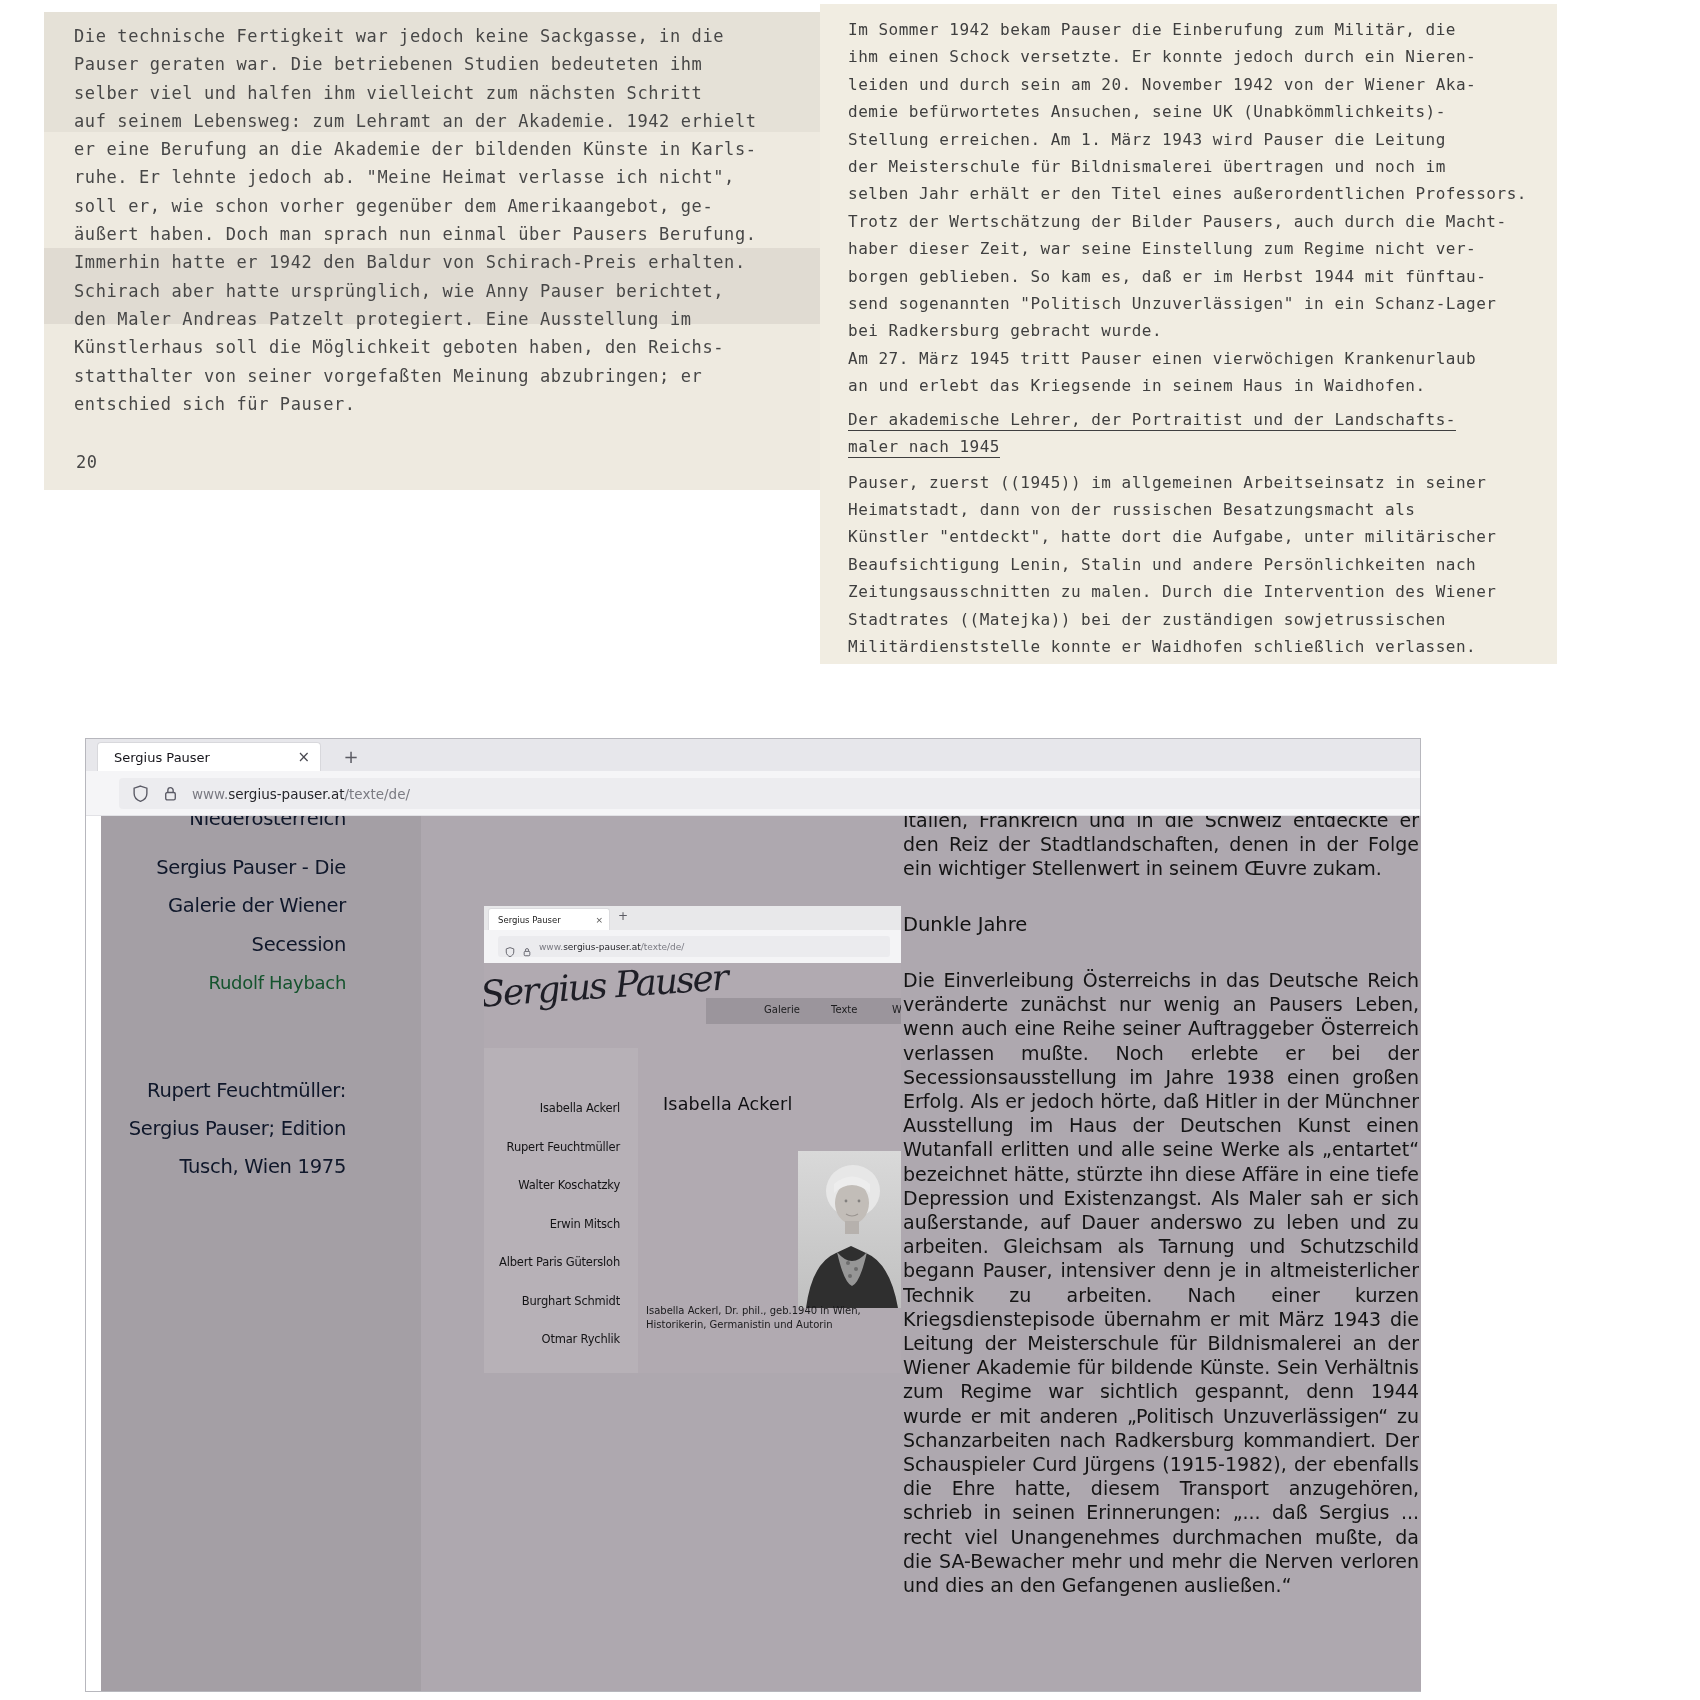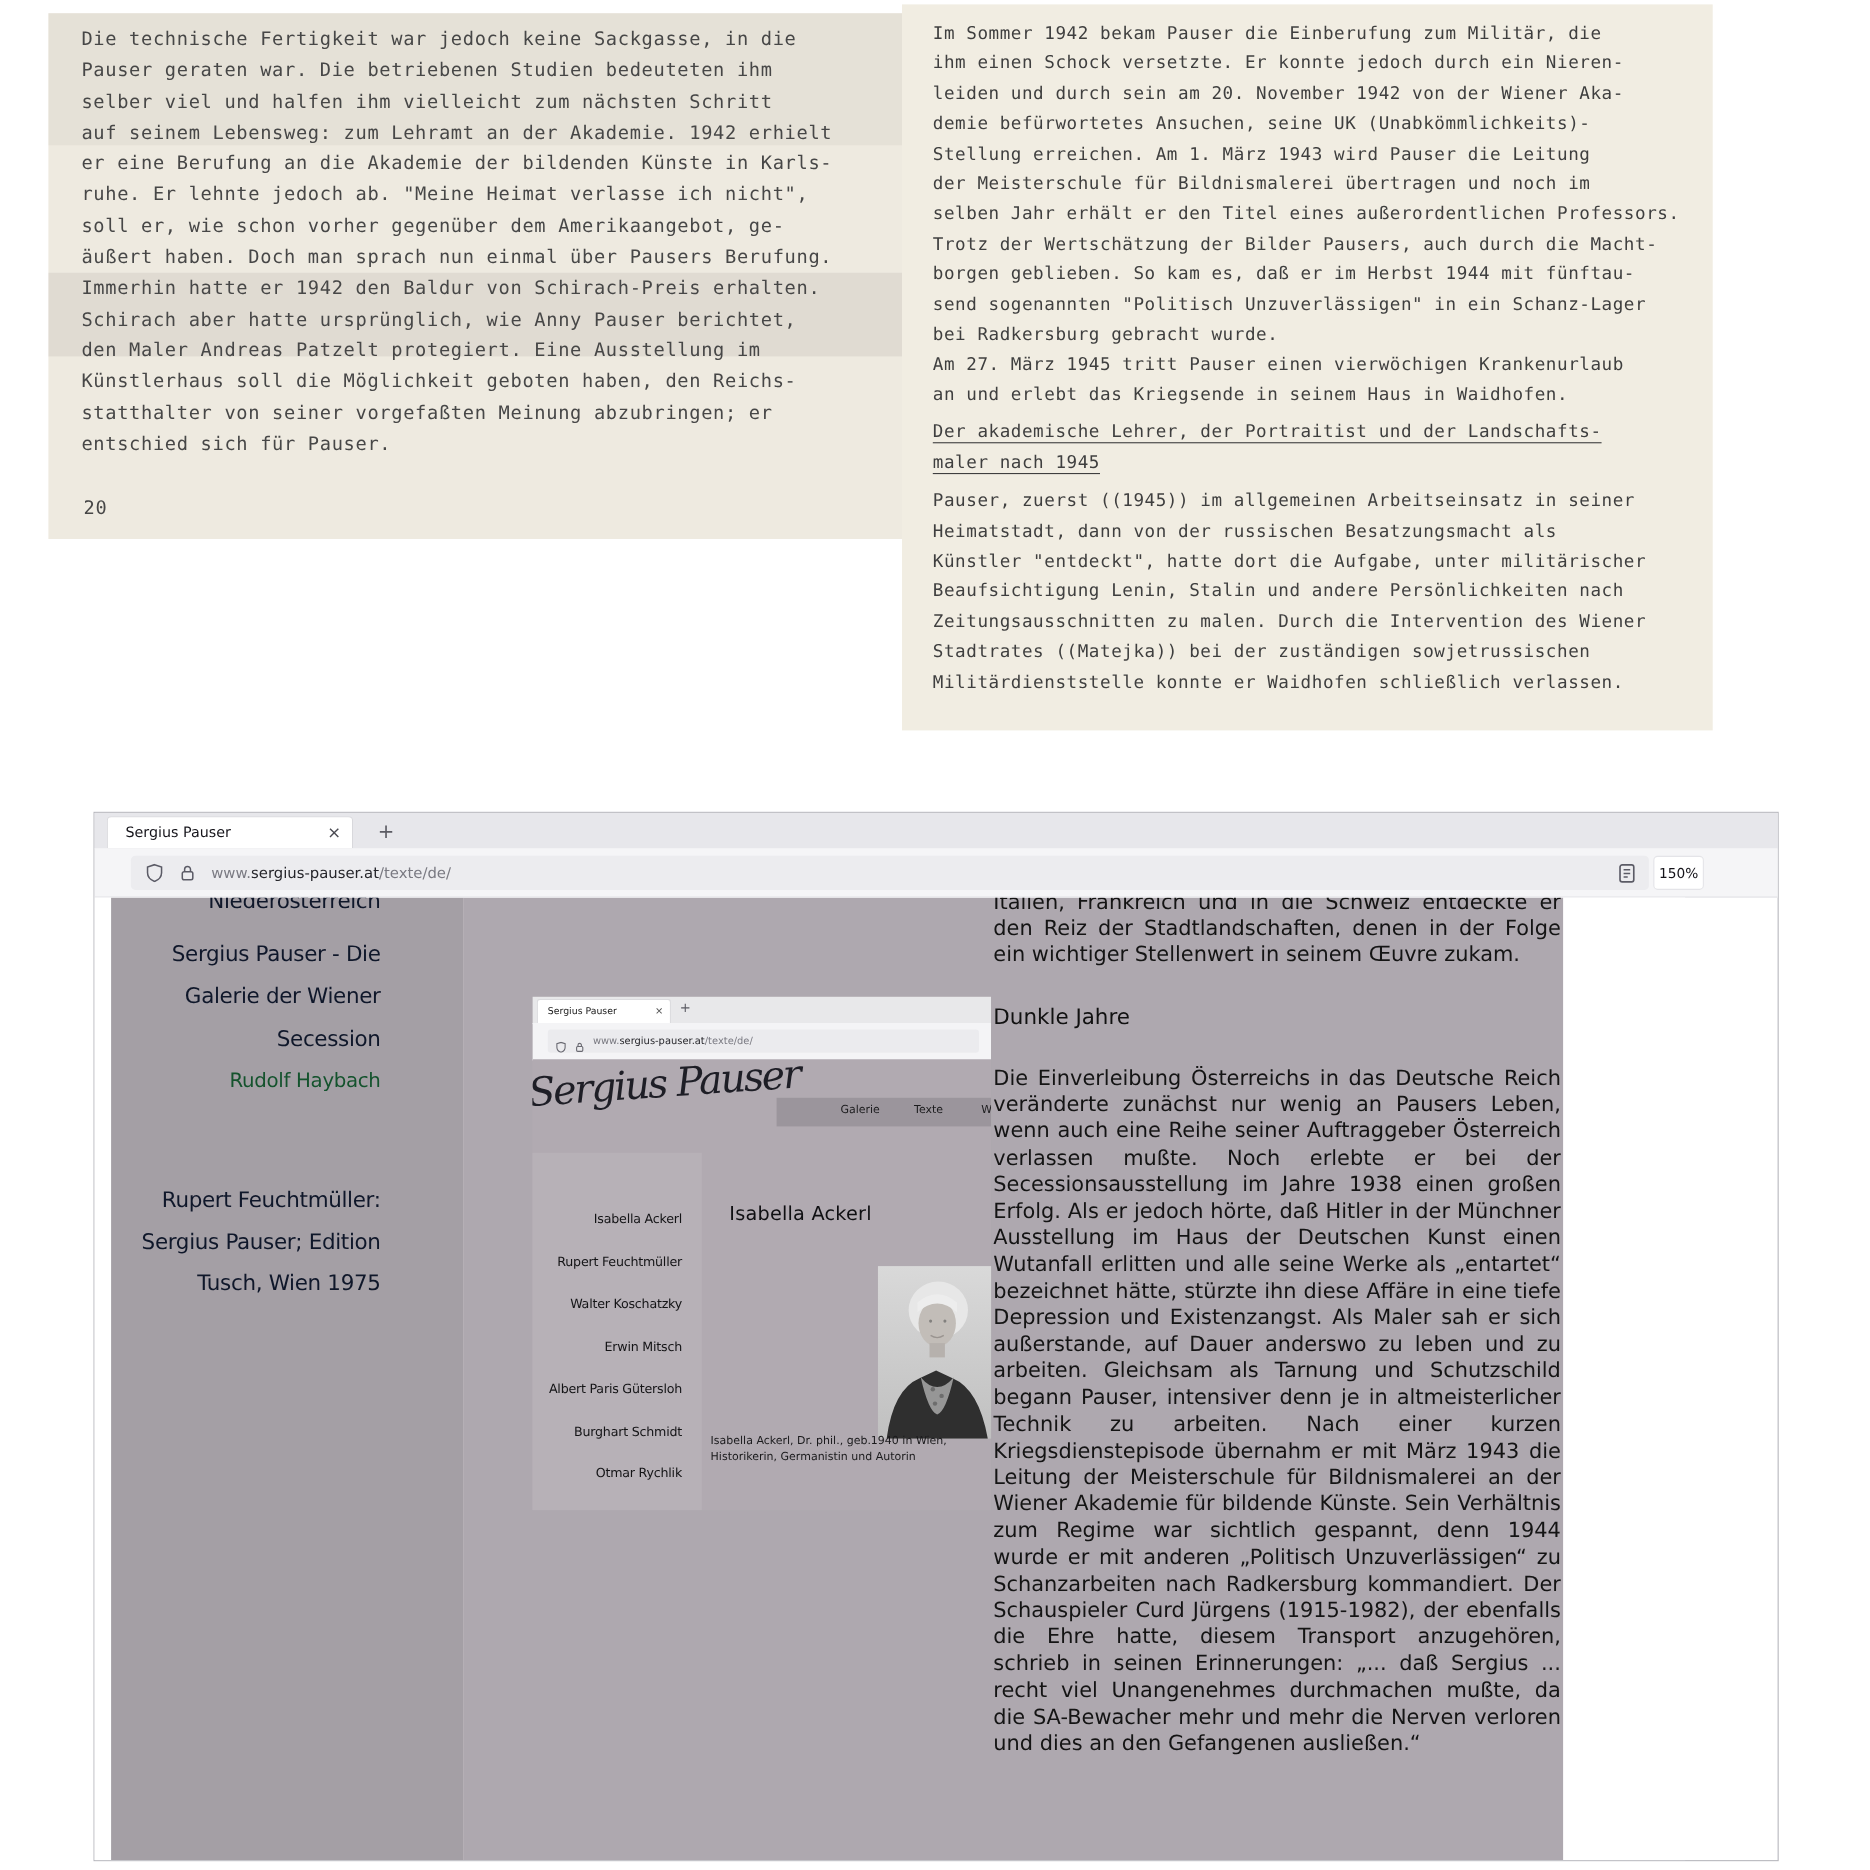--- a/index.html
+++ b/index.html
@@ -21,21 +21,21 @@
   .doc-heading{text-decoration:underline;text-underline-offset:5px;text-decoration-thickness:1px;}
   .gap-top{margin-top:6px;}
   .gap-top2{margin-top:8px;}
   .page-number{position:absolute;left:32px;top:440px;font-size:17px;letter-spacing:0.6px;}
   .scan-shade{position:absolute;left:0;width:100%;pointer-events:none;}
   .shade1{top:0;height:120px;background:rgba(175,172,165,0.14);}
   .shade2{top:236px;height:76px;background:rgba(160,157,150,0.18);}
 
   
   .browser{
-    position:absolute;left:85px;top:738px;width:1532px;height:954px;
+    position:absolute;left:85px;top:738px;width:1336px;height:954px;
     background:#ffffff;border:1px solid #b7b7bd;box-sizing:border-box;
   }
   .tabstrip{position:absolute;left:0;top:0;width:100%;height:32px;background:#e7e7eb;border-bottom:1px solid #d5d5da;}
   .tab{
     position:absolute;left:11px;top:3px;width:224px;height:29px;background:#ffffff;
     border:1px solid #d8d8dc;border-bottom:none;border-radius:4px 4px 0 0;
     display:flex;align-items:center;padding:0 10px 0 16px;box-sizing:border-box;
   }
   .tab-title{font-size:13px;color:#15141a;flex:1;white-space:nowrap;overflow:hidden;}
   .tab-close{font-size:15px;color:#4a4a52;margin-left:8px;cursor:default;}
@@ -123,20 +123,21 @@
 <div class="doc doc-right">
   <div class="doc-lines">
     <div class="doc-line">Im Sommer 1942 bekam Pauser die Einberufung zum Militär, die</div>
     <div class="doc-line">ihm einen Schock versetzte. Er konnte jedoch durch ein Nieren-</div>
     <div class="doc-line">leiden und durch sein am 20. November 1942 von der Wiener Aka-</div>
     <div class="doc-line">demie befürwortetes Ansuchen, seine UK (Unabkömmlichkeits)-</div>
     <div class="doc-line">Stellung erreichen. Am 1. März 1943 wird Pauser die Leitung</div>
     <div class="doc-line">der Meisterschule für Bildnismalerei übertragen und noch im</div>
     <div class="doc-line">selben Jahr erhält er den Titel eines außerordentlichen Professors.</div>
     <div class="doc-line">Trotz der Wertschätzung der Bilder Pausers, auch durch die Macht-</div>
+    <div class="doc-line">haber dieser Zeit, war seine Einstellung zum Regime nicht ver-</div>
     <div class="doc-line">borgen geblieben. So kam es, daß er im Herbst 1944 mit fünftau-</div>
     <div class="doc-line">send sogenannten "Politisch Unzuverlässigen" in ein Schanz-Lager</div>
     <div class="doc-line">bei Radkersburg gebracht wurde.</div>
     <div class="doc-line">Am 27. März 1945 tritt Pauser einen vierwöchigen Krankenurlaub</div>
     <div class="doc-line">an und erlebt das Kriegsende in seinem Haus in Waidhofen.</div>
     <div class="doc-line doc-heading gap-top">Der akademische Lehrer, der Portraitist und der Landschafts-</div>
     <div class="doc-line doc-heading">maler nach 1945</div>
     <div class="doc-line gap-top2">Pauser, zuerst ((1945)) im allgemeinen Arbeitseinsatz in seiner</div>
     <div class="doc-line">Heimatstadt, dann von der russischen Besatzungsmacht als</div>
     <div class="doc-line">Künstler "entdeckt", hatte dort die Aufgabe, unter militärischer</div>

